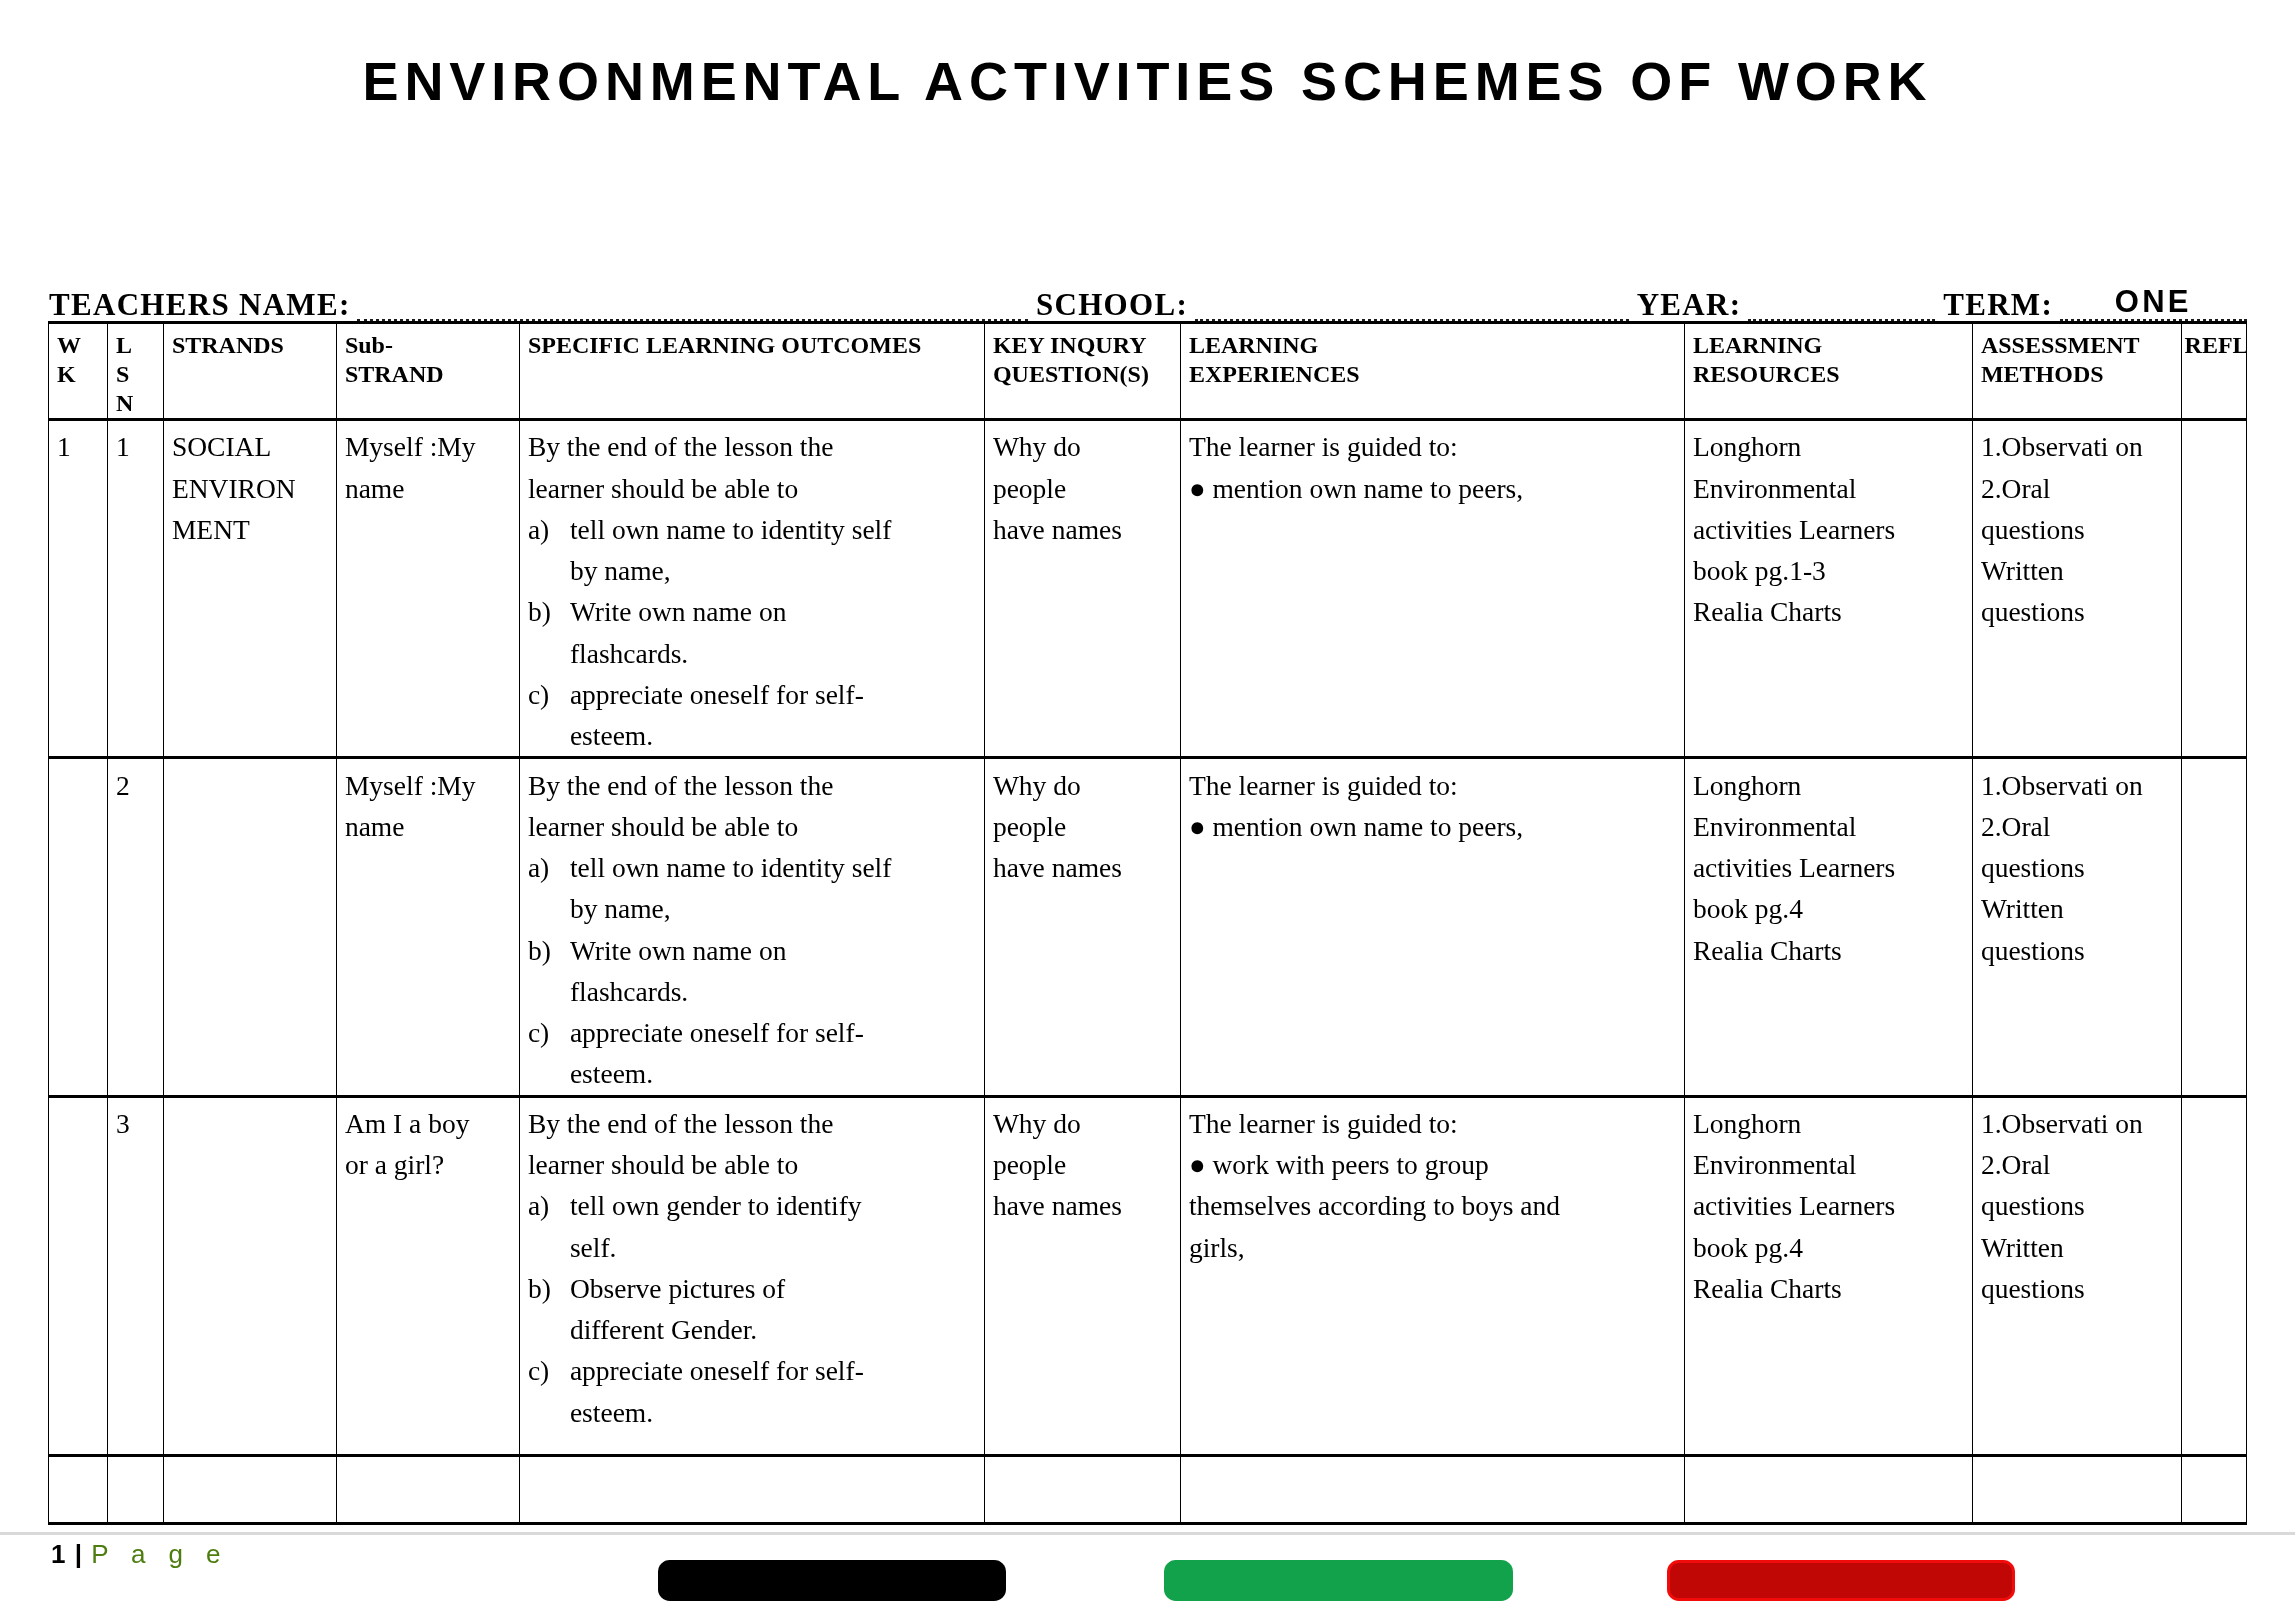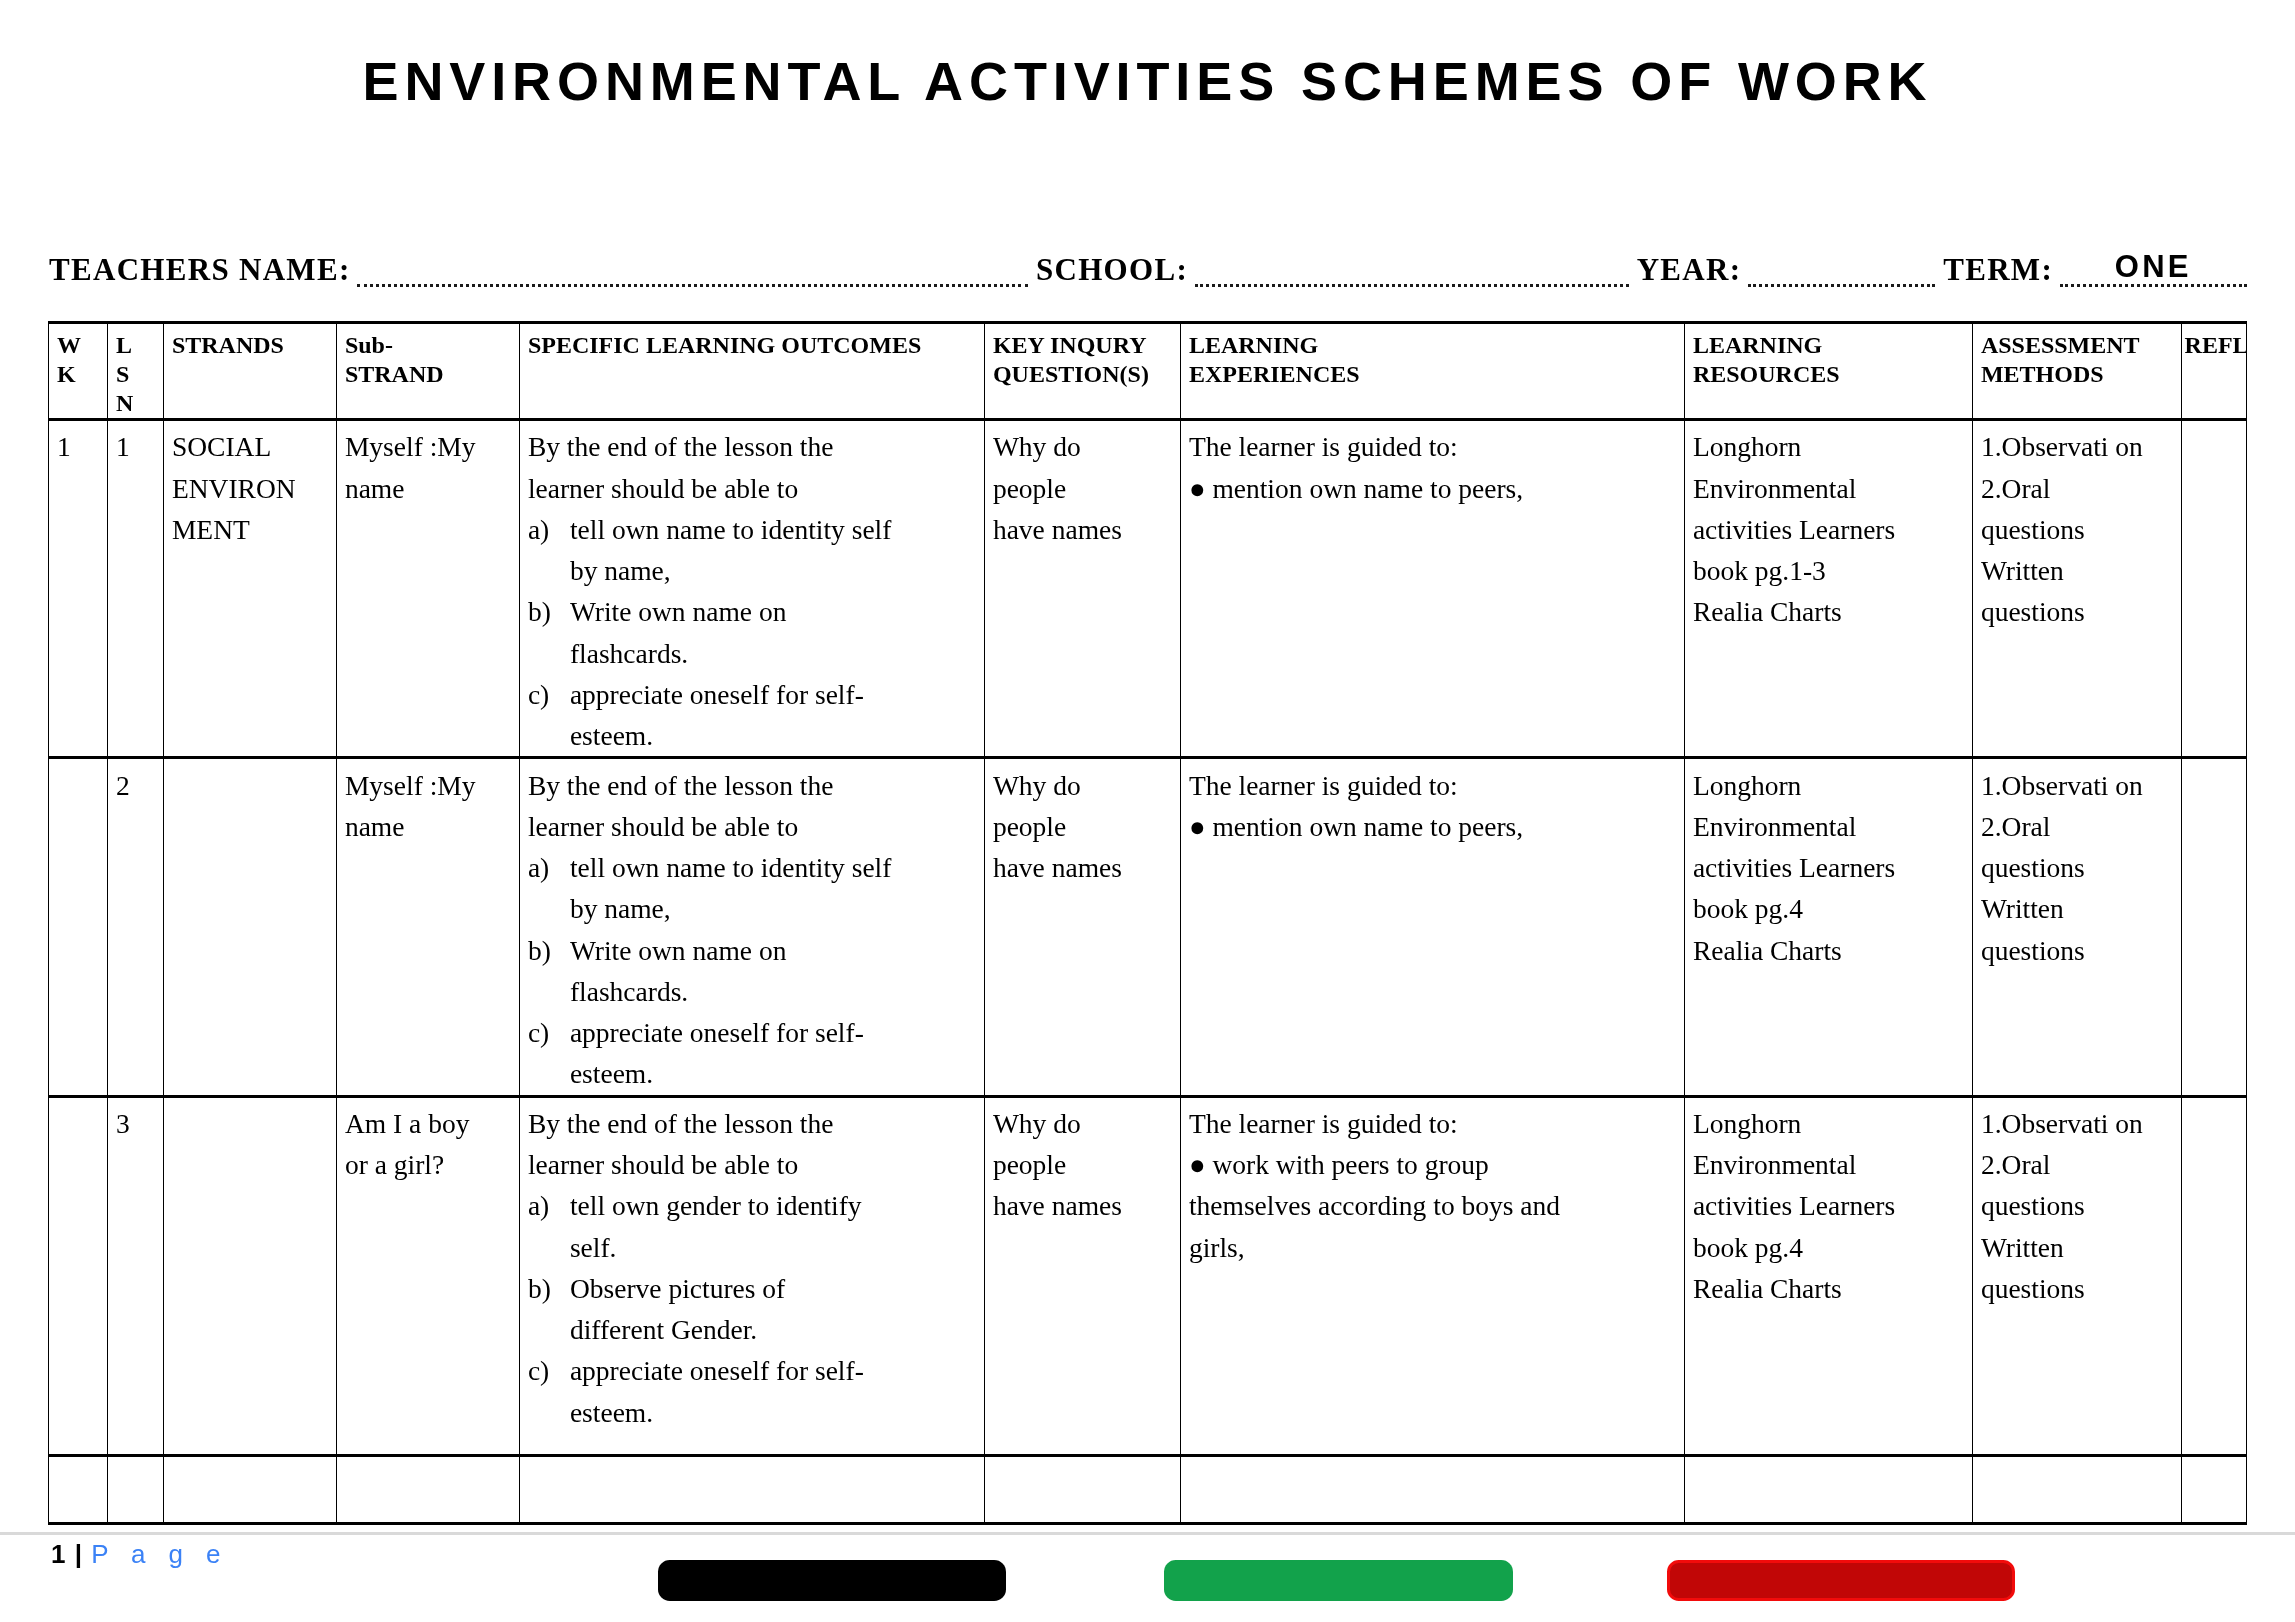--- a/index.html
+++ b/index.html
@@ -22,21 +22,21 @@
     position:absolute; top:251px; left:49px; right:48px;
     display:flex; align-items:flex-end;
     font-family:"Liberation Sans", sans-serif; font-weight:bold;
     font-size:31px; letter-spacing:1.3px; line-height:1.1; white-space:nowrap;
   }
   .mlabel { padding-right:6.5px;font-family:Liberation Serif, serif; }
   .fill { border-bottom:3.9px dotted #1a1a1a; height:33px; margin-right:7.9px; }
   .f-teacher { flex:3.4; }
   .f-school  { flex:2.2; }
   .f-year    { flex:0.95; }
-  .f-term    { flex:0.95; margin-right:0; display:flex; justify-content:center; align-items:flex-end; }
+  .f-term    { flex:0.95; margin-right:0; display:flex; justify-content:center; align-items:flex-end;margin-top:35px; }
   .termval   { letter-spacing:3.3px; }
 
   table.schemes {
     position:absolute; top:321px; left:48px; width:2199px;
     border-collapse:collapse; table-layout:fixed;
     font-family:"Liberation Serif", serif;
   }
   .schemes th, .schemes td {
     border:1.3px solid #000; border-top-width:3.3px; border-bottom-width:3.3px;
     vertical-align:top; text-align:left; overflow:hidden;
@@ -62,21 +62,21 @@
     position:absolute; top:1532px; left:0; width:2295px; height:3.3px;
     background:#d9d9d9;
   }
   .pageno {
     position:absolute; top:1539px; left:51px;
     font-family:"Liberation Sans", sans-serif; font-size:26px;
     display:flex; align-items:baseline; line-height:1.2;
   }
   .pn-num { font-weight:bold; }
   .pn-sep { margin:0 9.2px; font-weight:bold; }
-  .pn-word { color:#3b82f6; letter-spacing:7.9px; }
+  .pn-word { color:#4d7c0f; letter-spacing:7.9px; }
   .bar { position:absolute; top:1560px; height:41px; border-radius:11.8px; }
   .bar-black { left:658px; width:348px; background:#000000; }
   .bar-green { left:1164px; width:349px; background:#12a24b; }
   .bar-red   { left:1667px; width:348px; background:#c10606;
                border:3.3px solid #f20b0b; box-sizing:border-box; }
 </style>
 </head>
 <body>
 
 <div id="page">

